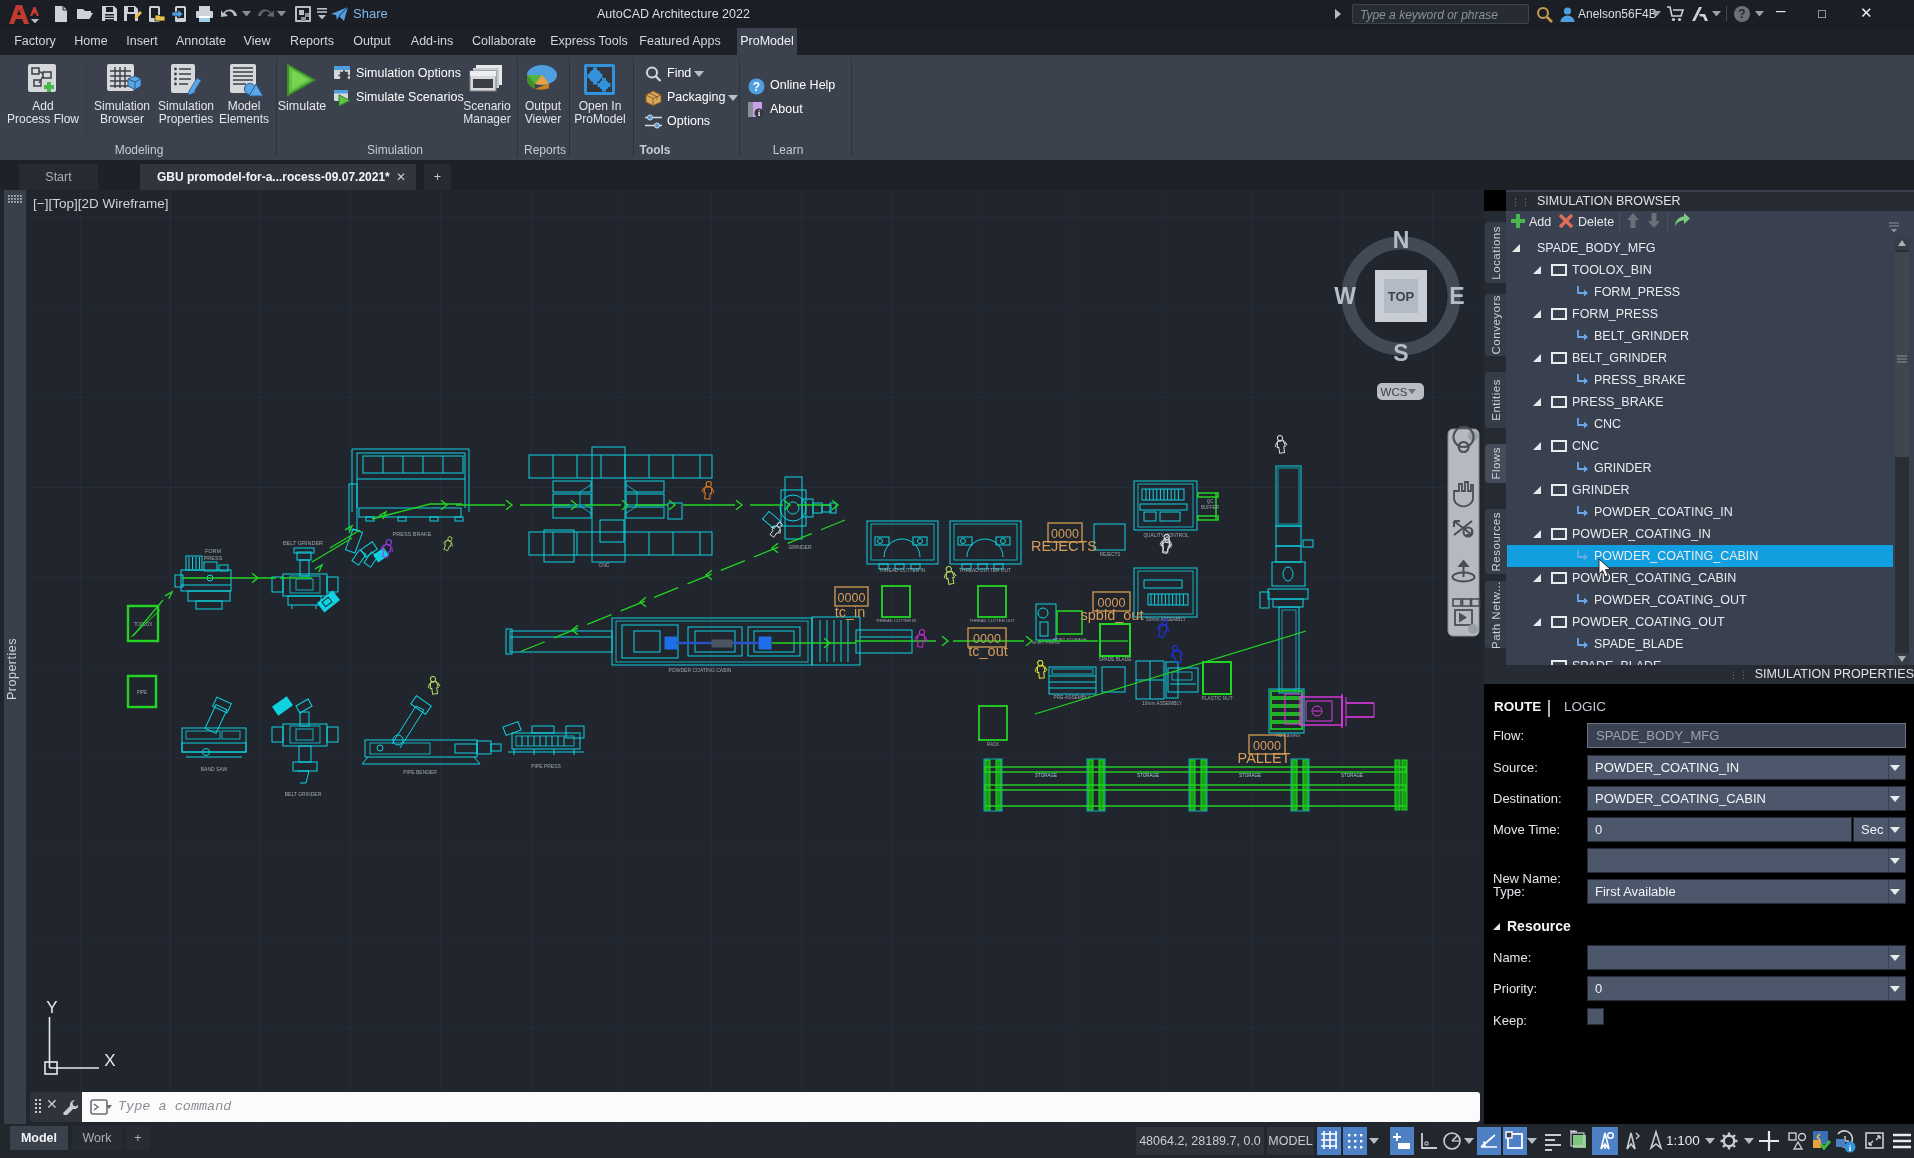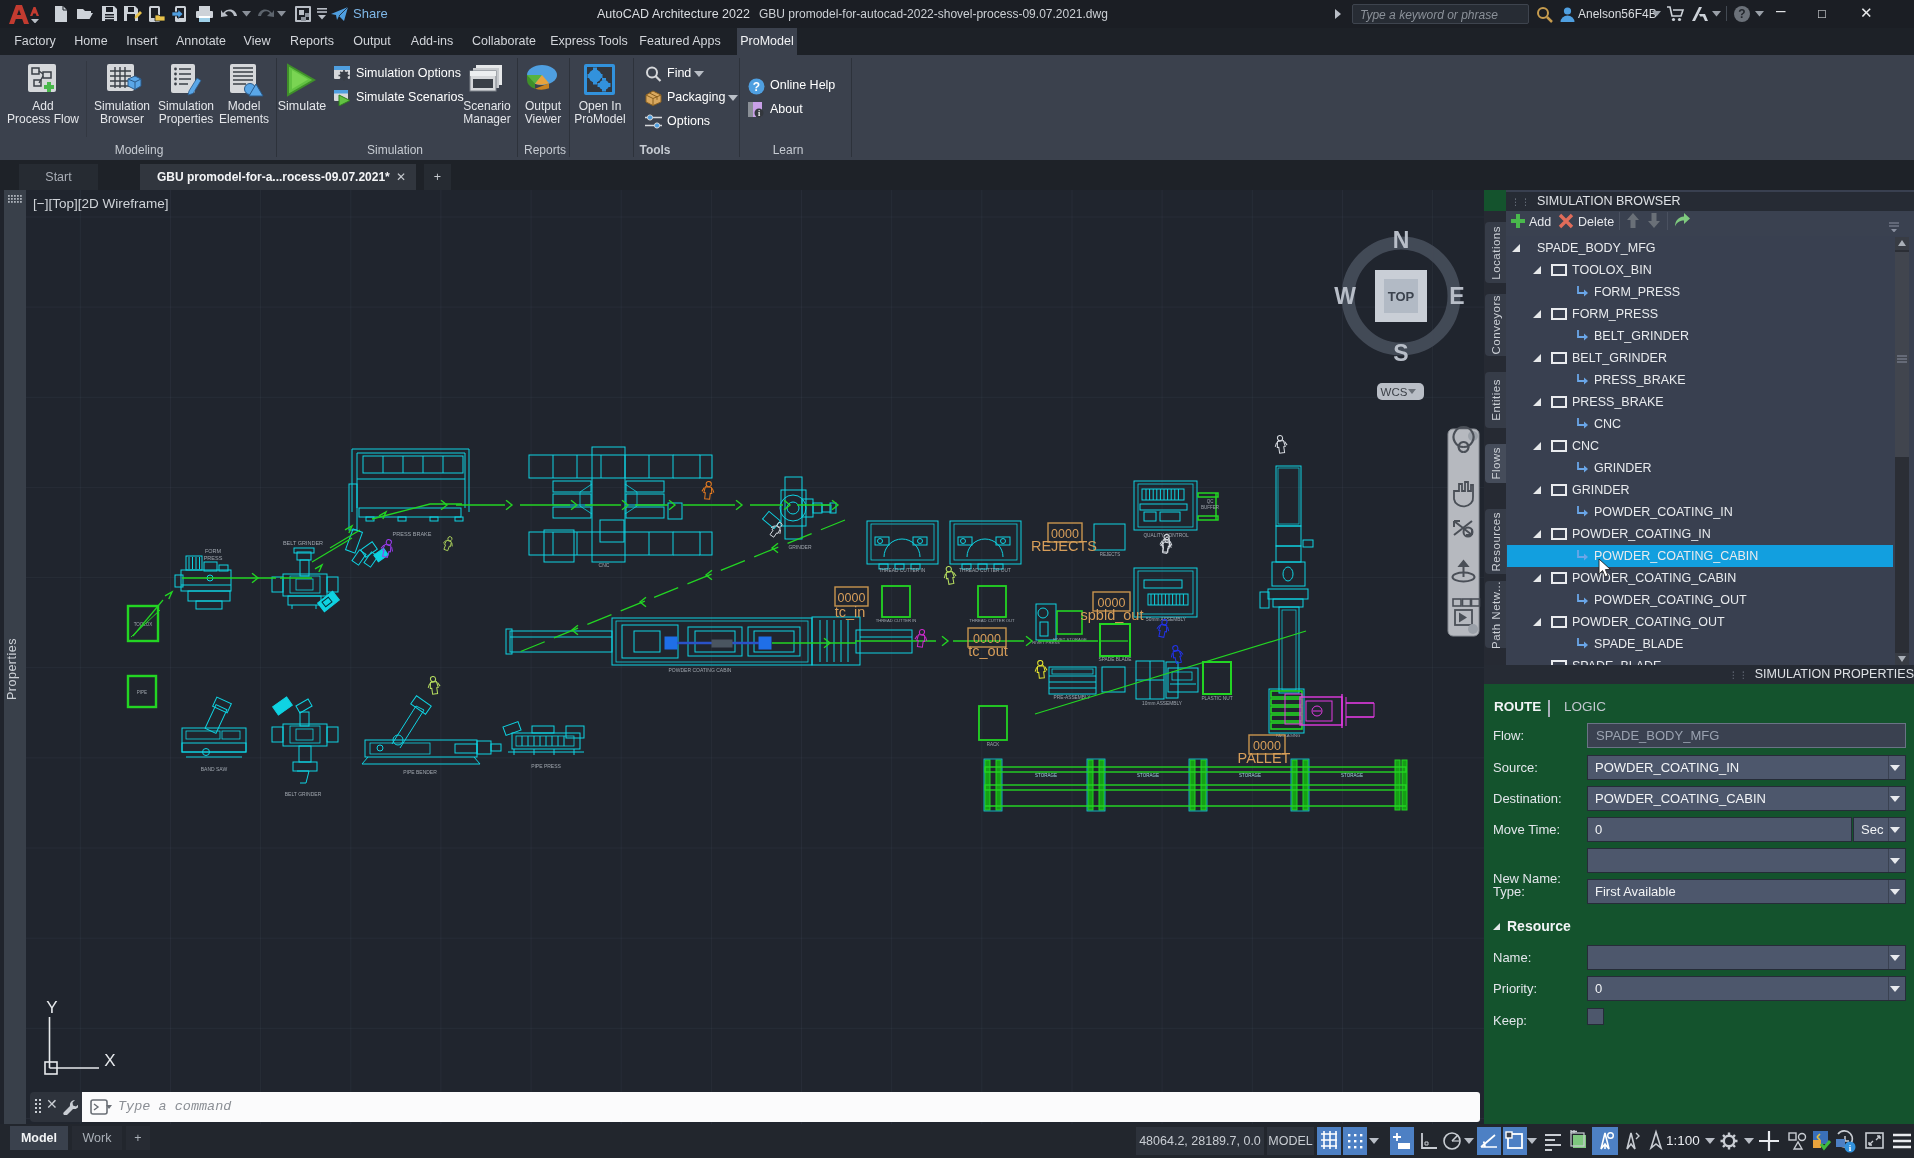--- a/index.html
+++ b/index.html
@@ -21,21 +21,21 @@
 .smtxt{position:absolute;color:#ffffff;font-size:12.5px;white-space:nowrap;}
 
 #filetabs{left:0;top:160px;width:1914px;height:30px;background:#1e2228;}
 .ftab{position:absolute;top:4px;height:26px;line-height:26px;font-size:12.5px;color:#a9aeb6;background:#262b32;text-align:center;}
 .ftab.active{background:#31363e;color:#f4f5f7;font-weight:bold;font-size:12px;}
 
 #canvas{left:26px;top:190px;width:1458px;height:934px;background:#20252e;overflow:hidden;}
 #palette{left:4px;top:190px;width:22px;height:934px;background:#39404a;}
 .vtext{writing-mode:vertical-rl;transform:rotate(180deg);color:#ccd0d6;font-size:12.5px;letter-spacing:.5px;white-space:nowrap;}
 
-#rpanel{left:1484px;top:190px;width:430px;height:934px;background:#14532d;}
+#rpanel{left:1484px;top:190px;width:430px;height:934px;background:#000000;}
 .phead{position:absolute;left:22px;width:408px;height:19px;background:#262b34;color:#dfe2e6;font-size:12.5px;line-height:19px;}
 .vtabstrip{position:absolute;left:0;width:22px;background:#262a33;}
 .vtab{position:absolute;left:1px;width:21px;background:#363c48;border-radius:4px 0 0 4px;color:#c4c8d0;font-size:11.5px;display:flex;align-items:center;justify-content:center;overflow:hidden;}
 .vtab.active{background:#454c5a;color:#f0f1f4;}
 .trow{position:absolute;height:22px;line-height:22px;color:#e9ebee;font-size:12.5px;white-space:nowrap;}
 .locico{position:absolute;top:5px;width:16px;height:12px;border:2px solid #e9ebee;}
 .tri{position:absolute;width:0;height:0;border-left:8px solid transparent;border-bottom:8px solid #e6e8ea;}
 .flabel{position:absolute;color:#e3e6eb;font-size:13px;line-height:25px;white-space:nowrap;}
 .combo{position:absolute;background:#4d576c;border:1px solid #262c38;height:25px;}
 .combo .tx{color:#f2f4f6;font-size:13px;line-height:23px;padding-left:7px;white-space:nowrap;overflow:hidden;}
@@ -114,21 +114,20 @@
         <rect x="1" y="0" width="10" height="1.6" fill="#b9bec6"></rect>
         <rect x="1" y="3.2" width="10" height="1.6" fill="#b9bec6"></rect>
         <path d="M2,7 l8,0 l-4,4.5 z" fill="#b9bec6"></path>
       </svg>
       <svg class="abs" style="left:330px;top:6px" width="19" height="17" viewBox="0 0 19 17">
         <path d="M1,8 L18,1 L14,15 L9,10 L7,14 L6,9 Z" fill="#4f9fe0"></path>
         <path d="M18,1 L9,10" stroke="#1b1e24" stroke-width="0.8"></path>
       </svg>
       <div class="abs tb-txt" style="left:353px;top:0;color:#7fb8e8">Share</div>
       <div class="abs tb-txt" style="left:597px;top:0;font-size:12.5px">AutoCAD Architecture 2022</div>
-      <div class="abs tb-txt" style="left:759px;top:0;color:#ccd0d5;font-size:12px">GBU promodel-for-autocad-2022-shovel-process-09.07.2021.dwg</div>
       <svg class="abs" style="left:1334px;top:9px" width="8" height="10" viewBox="0 0 8 10">
         <path d="M1,0 L7,5 L1,10 Z" fill="#b9bec6"></path>
       </svg>
       <div class="abs" style="left:1352px;top:4px;width:177px;height:20px;background:#272c34;border:1px solid #3e444e;border-radius:2px;"><span style="color:#8b9199;font-size:12px;font-style:italic;line-height:18px;padding-left:7px;display:inline-block;">Type a keyword or phrase</span></div>
       <svg class="abs" style="left:1536px;top:6px" width="18" height="18" viewBox="0 0 18 18">
         <circle cx="7" cy="7" r="5" fill="none" stroke="#c79c4e" stroke-width="2"></circle>
         <path d="M11,11 L16,16" stroke="#c79c4e" stroke-width="2.5"></path>
       </svg>
       <svg class="abs" style="left:1559px;top:6px" width="17" height="17" viewBox="0 0 17 17">
         <circle cx="8.5" cy="5" r="3.6" fill="#4f9fe0"></circle>

